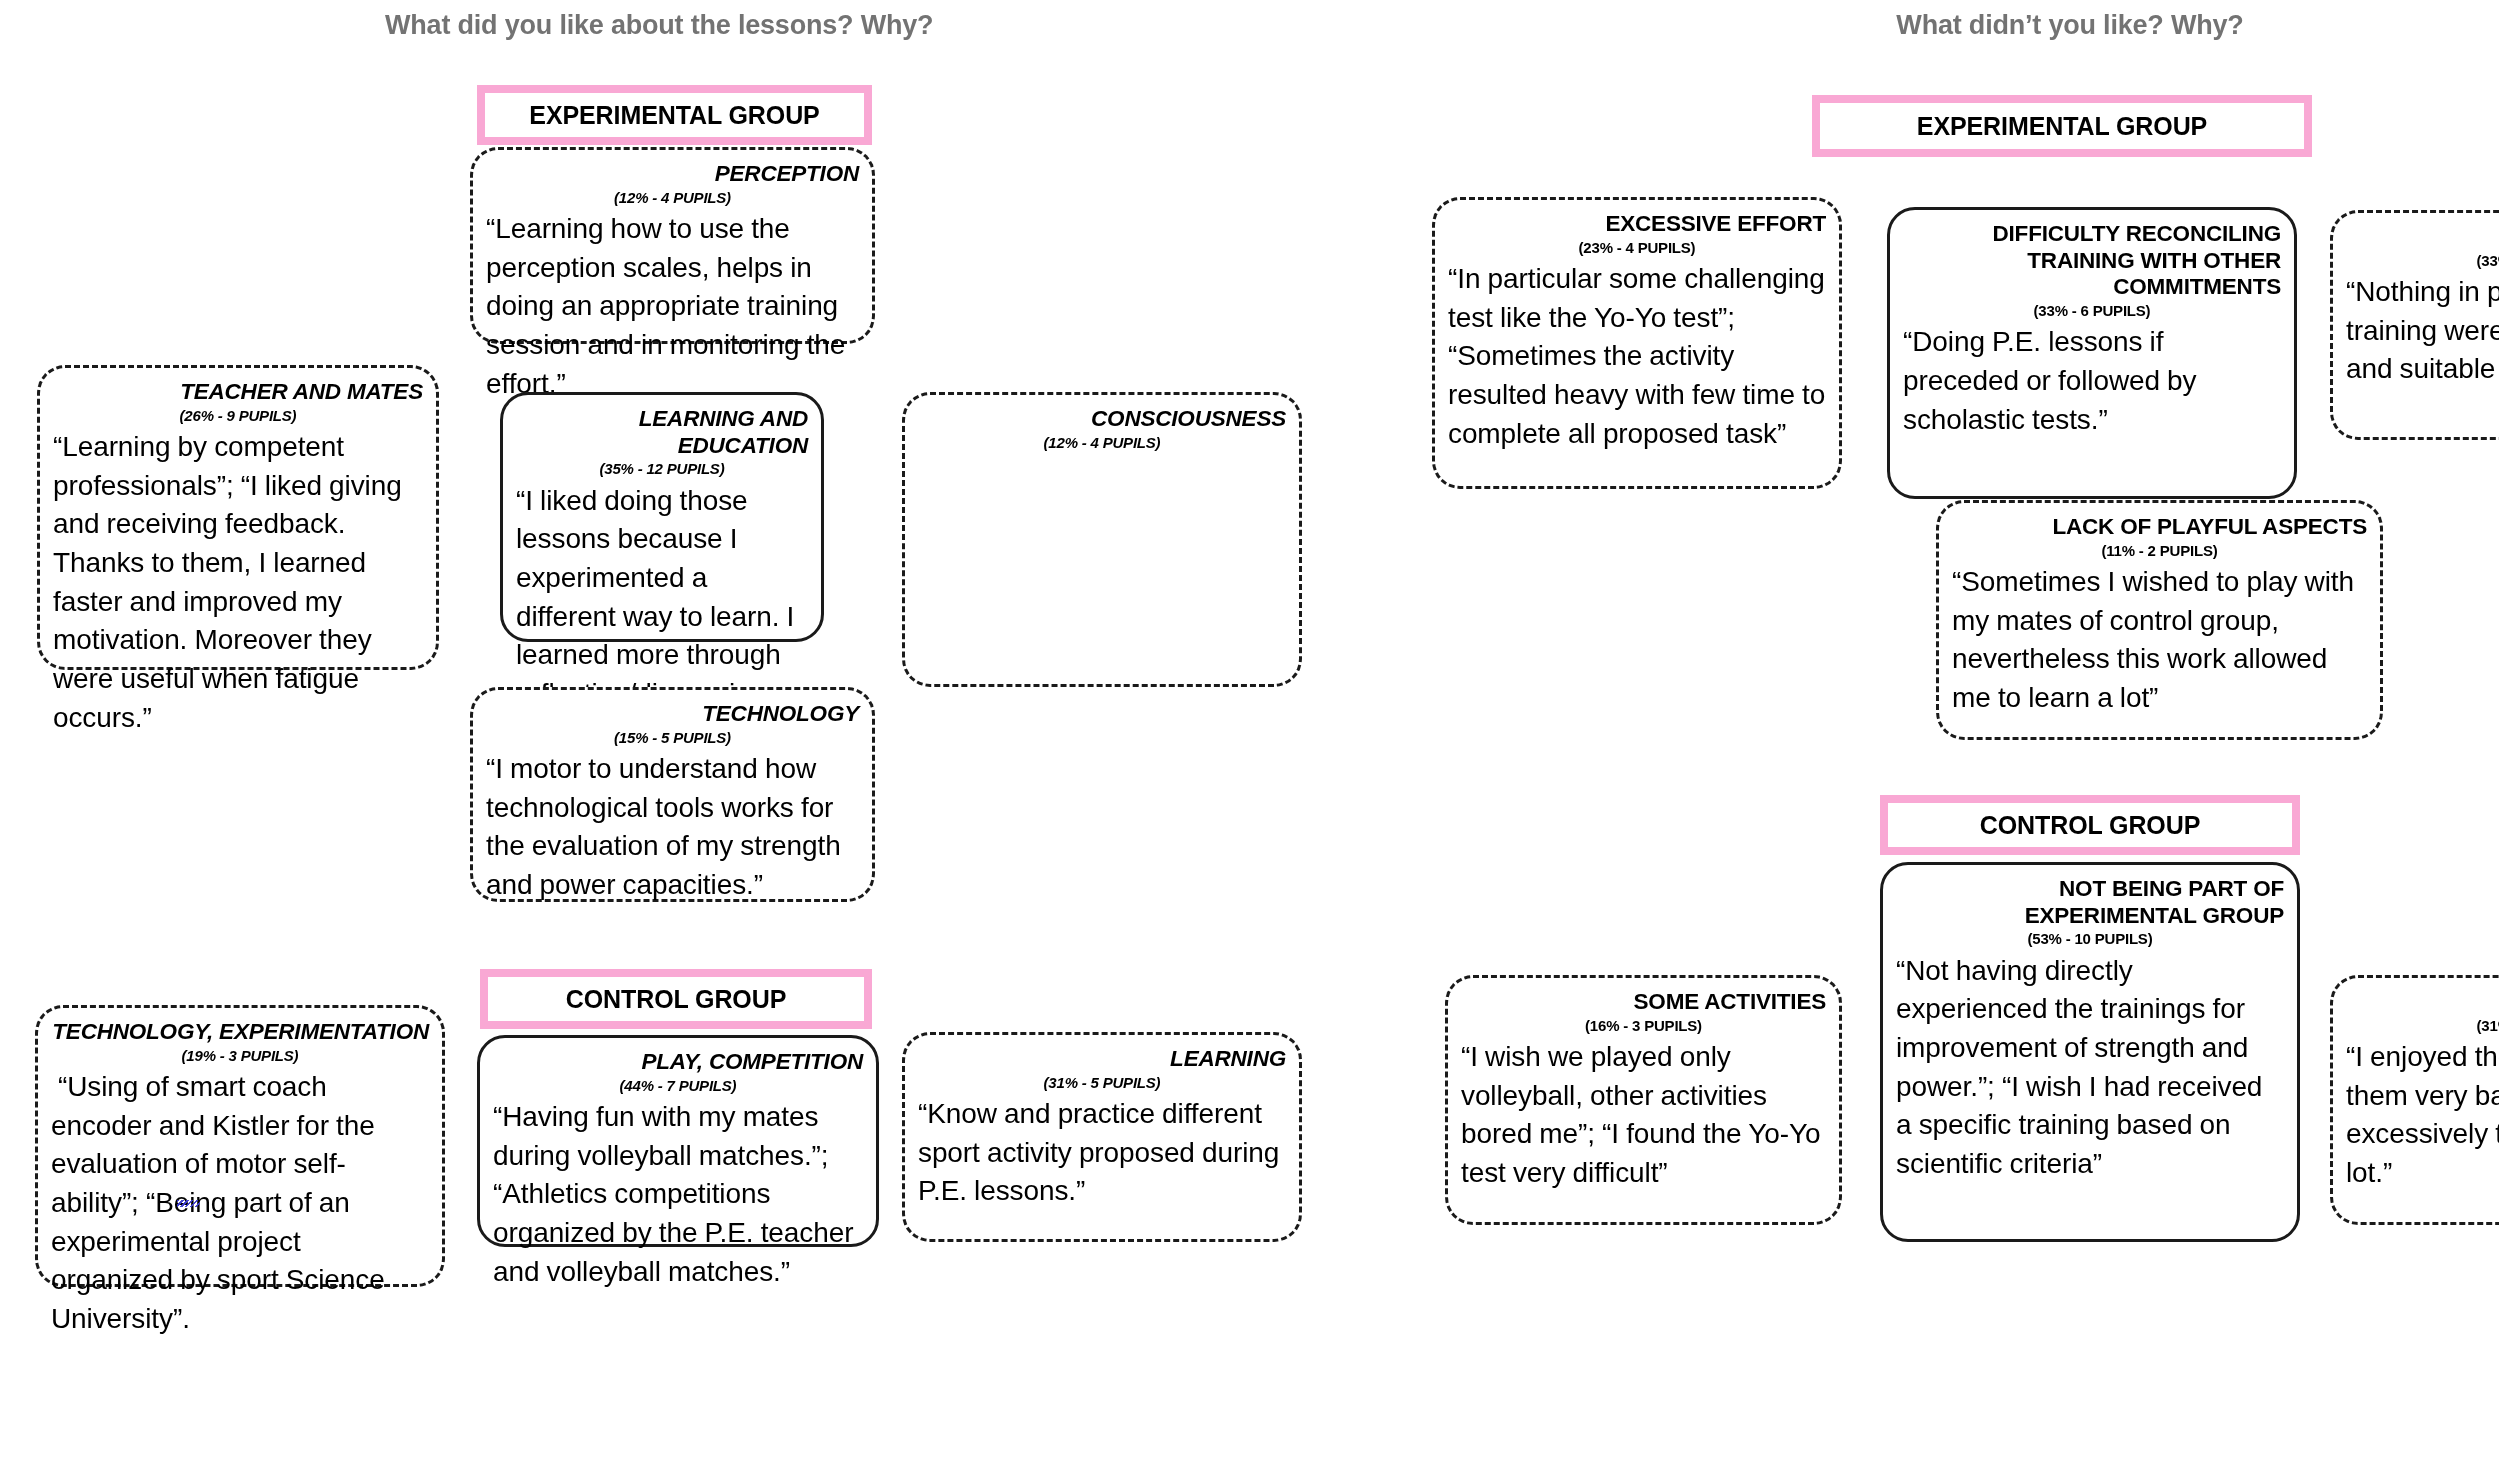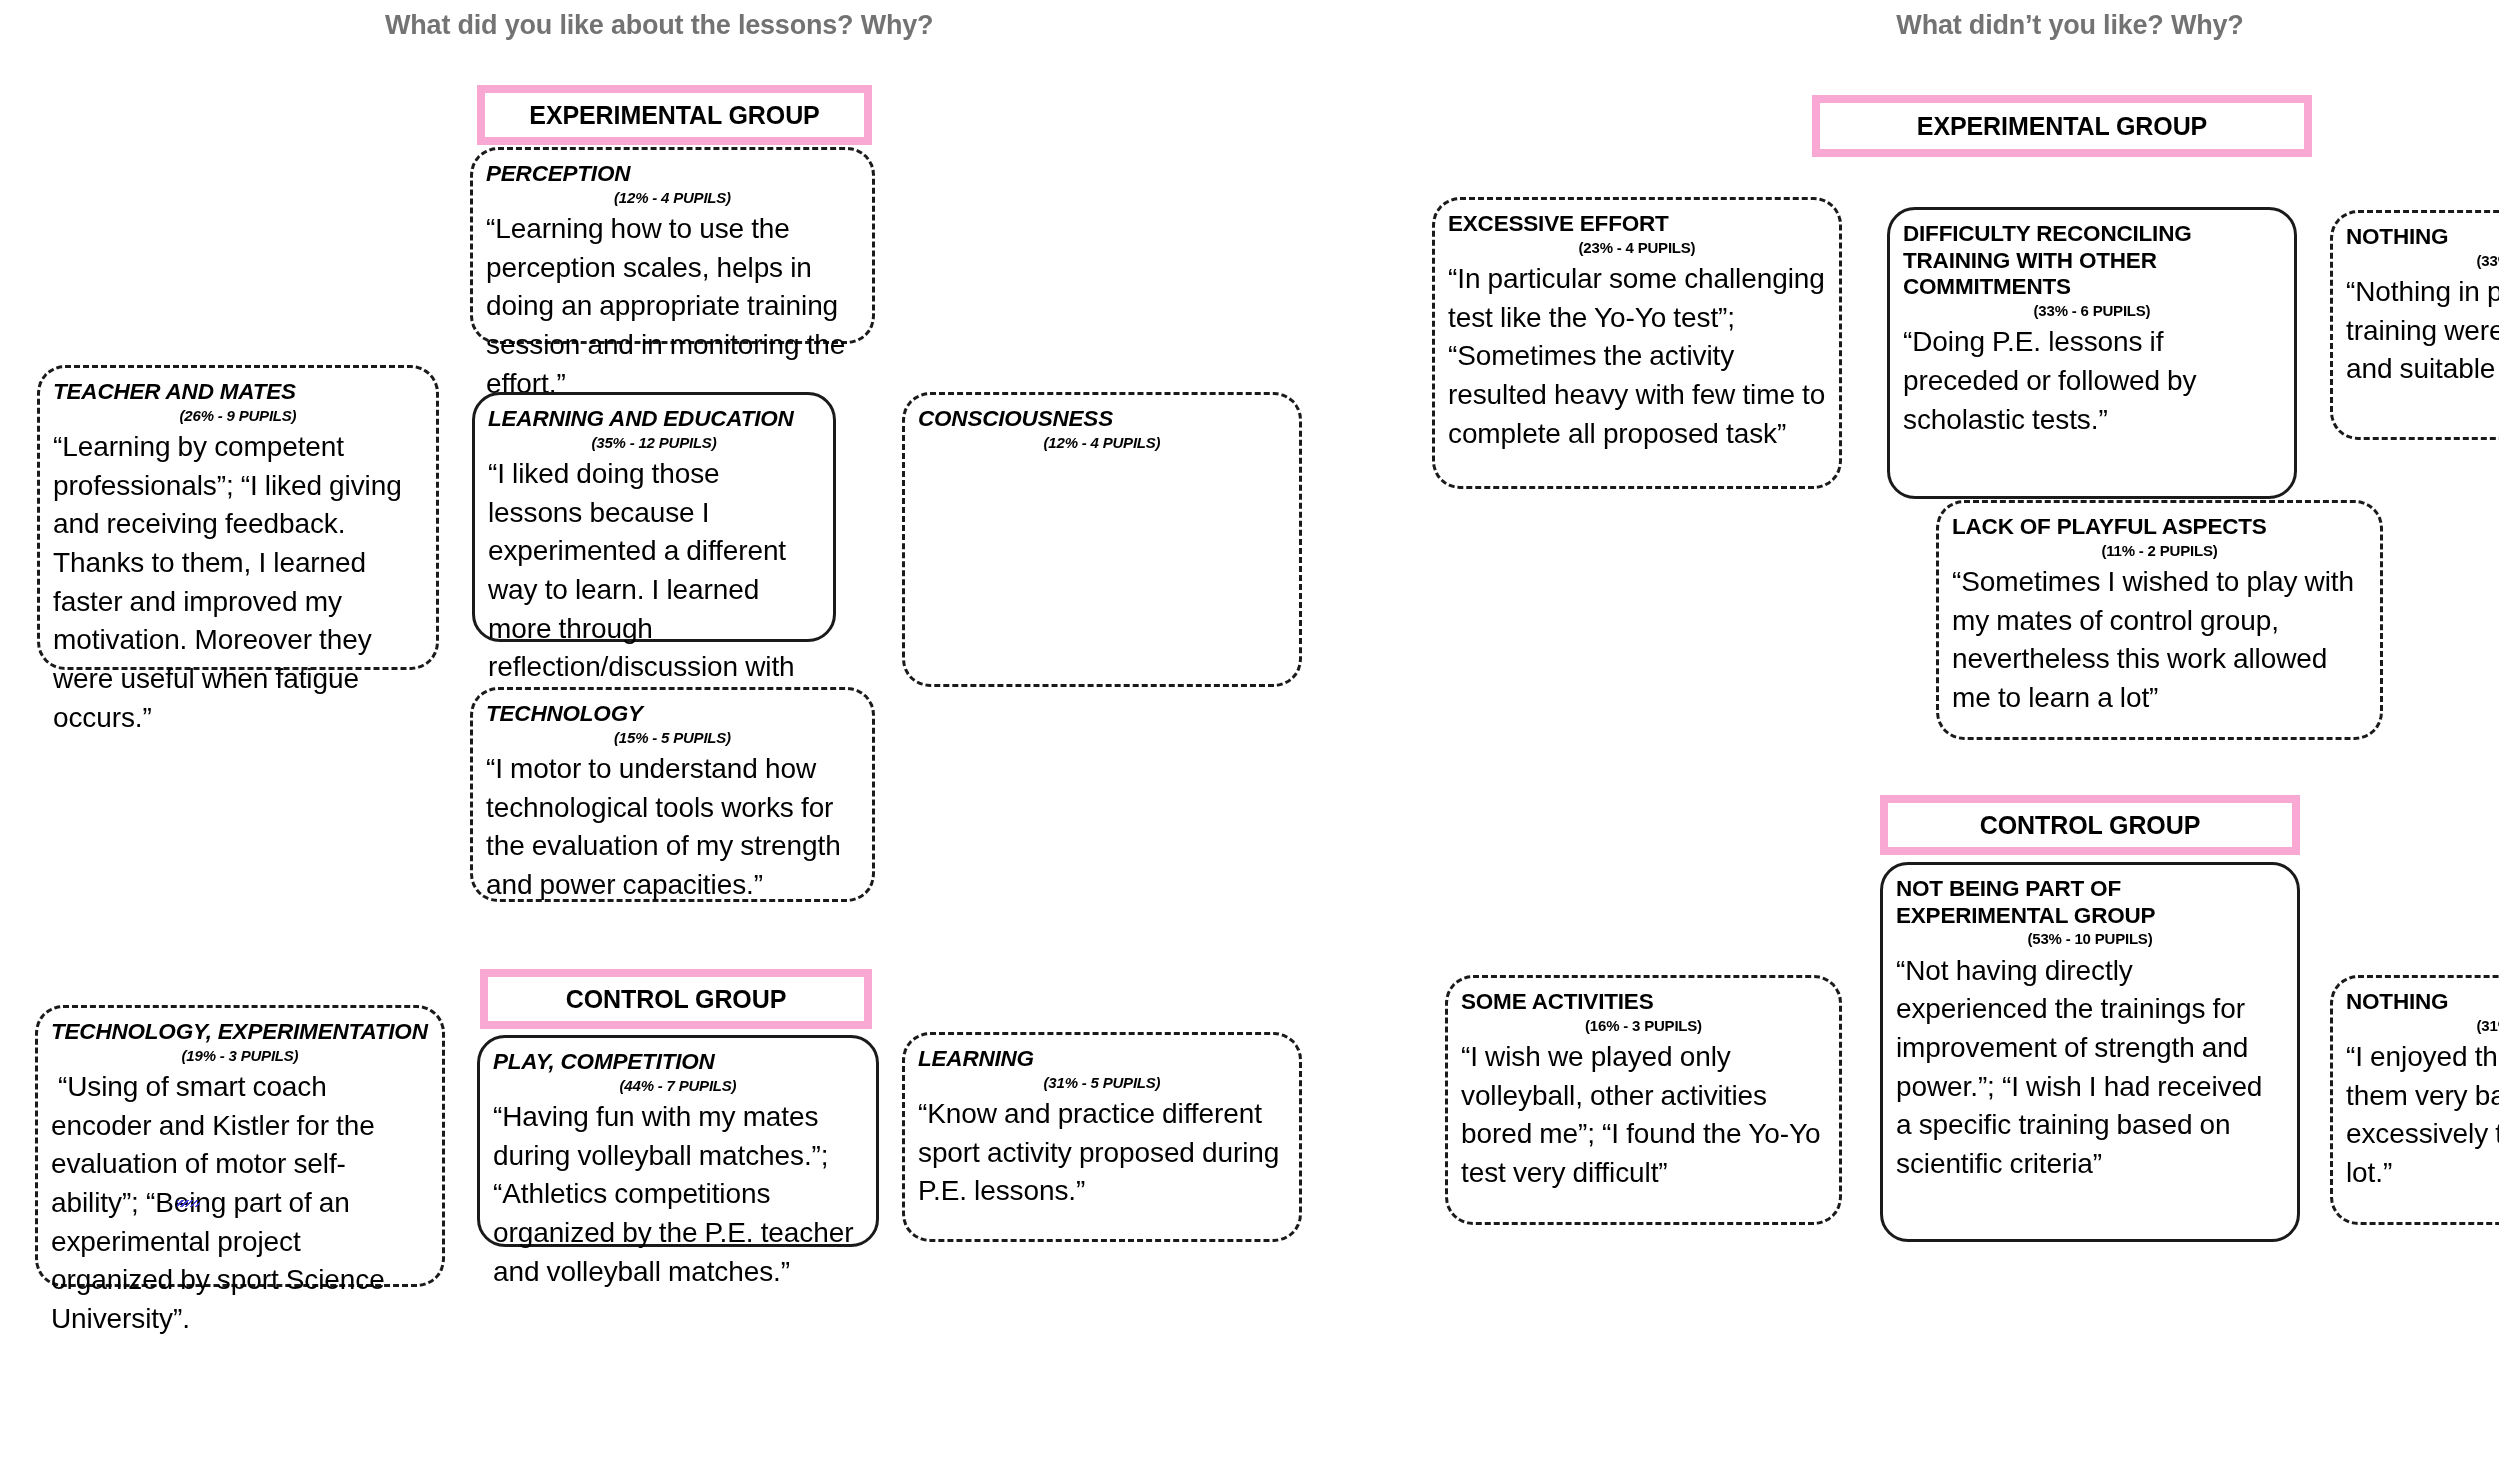--- a/index.html
+++ b/index.html
@@ -55,21 +55,21 @@
     box-sizing: border-box;
     background: #fff;
     border-radius: 28px;
     padding: 11px 13px 9px 13px;
   }
   .card.dashed { border: 3.5px dashed #1a1a1a; }
   .card.solid  { border: 3.5px solid  #1a1a1a; }
 
   .card .card-title {
     display: block;
-    text-align: left;
+    text-align: right;
     font-weight: bold;
     font-size: 22.5px;
     line-height: 1.18;
     letter-spacing: -0.2px;
     margin-bottom: 1px;
   }
   .card .card-count {
     display: block;
     text-align: center;
     font-weight: bold;
@@ -120,21 +120,21 @@
     <span class="card-count">(12% - 4 PUPILS)</span>
     <span class="card-quote">“Learning how to use the perception scales, helps in doing an appropriate training session and in monitoring the effort.”</span>
   </div>
 
   <div class="card dashed italic-title" style="left:37px; top:365px; width:402px; height:305px;">
     <span class="card-title">TEACHER AND MATES</span>
     <span class="card-count">(26% - 9 PUPILS)</span>
     <span class="card-quote">“Learning by competent professionals”; “I liked giving and receiving feedback. Thanks to them, I learned faster and improved my motivation. Moreover they were useful when fatigue occurs.”</span>
   </div>
 
-  <div class="card solid italic-title" style="left:472px; top:392px; width:364px; height:250px;">
+  <div class="card solid italic-title" style="left:500px; top:392px; width:324px; height:250px;">
     <span class="card-title">LEARNING AND EDUCATION</span>
     <span class="card-count">(35% - 12 PUPILS)</span>
     <span class="card-quote">“I liked doing those lessons because I experimented a different way to learn. I learned more through reflection/discussion with mates and teachers.”</span>
   </div>
 
   <div class="card dashed italic-title" style="left:902px; top:392px; width:400px; height:295px;">
     <span class="card-title">CONSCIOUSNESS</span>
     <span class="card-count">(12% - 4 PUPILS)</span>
   </div>
 

